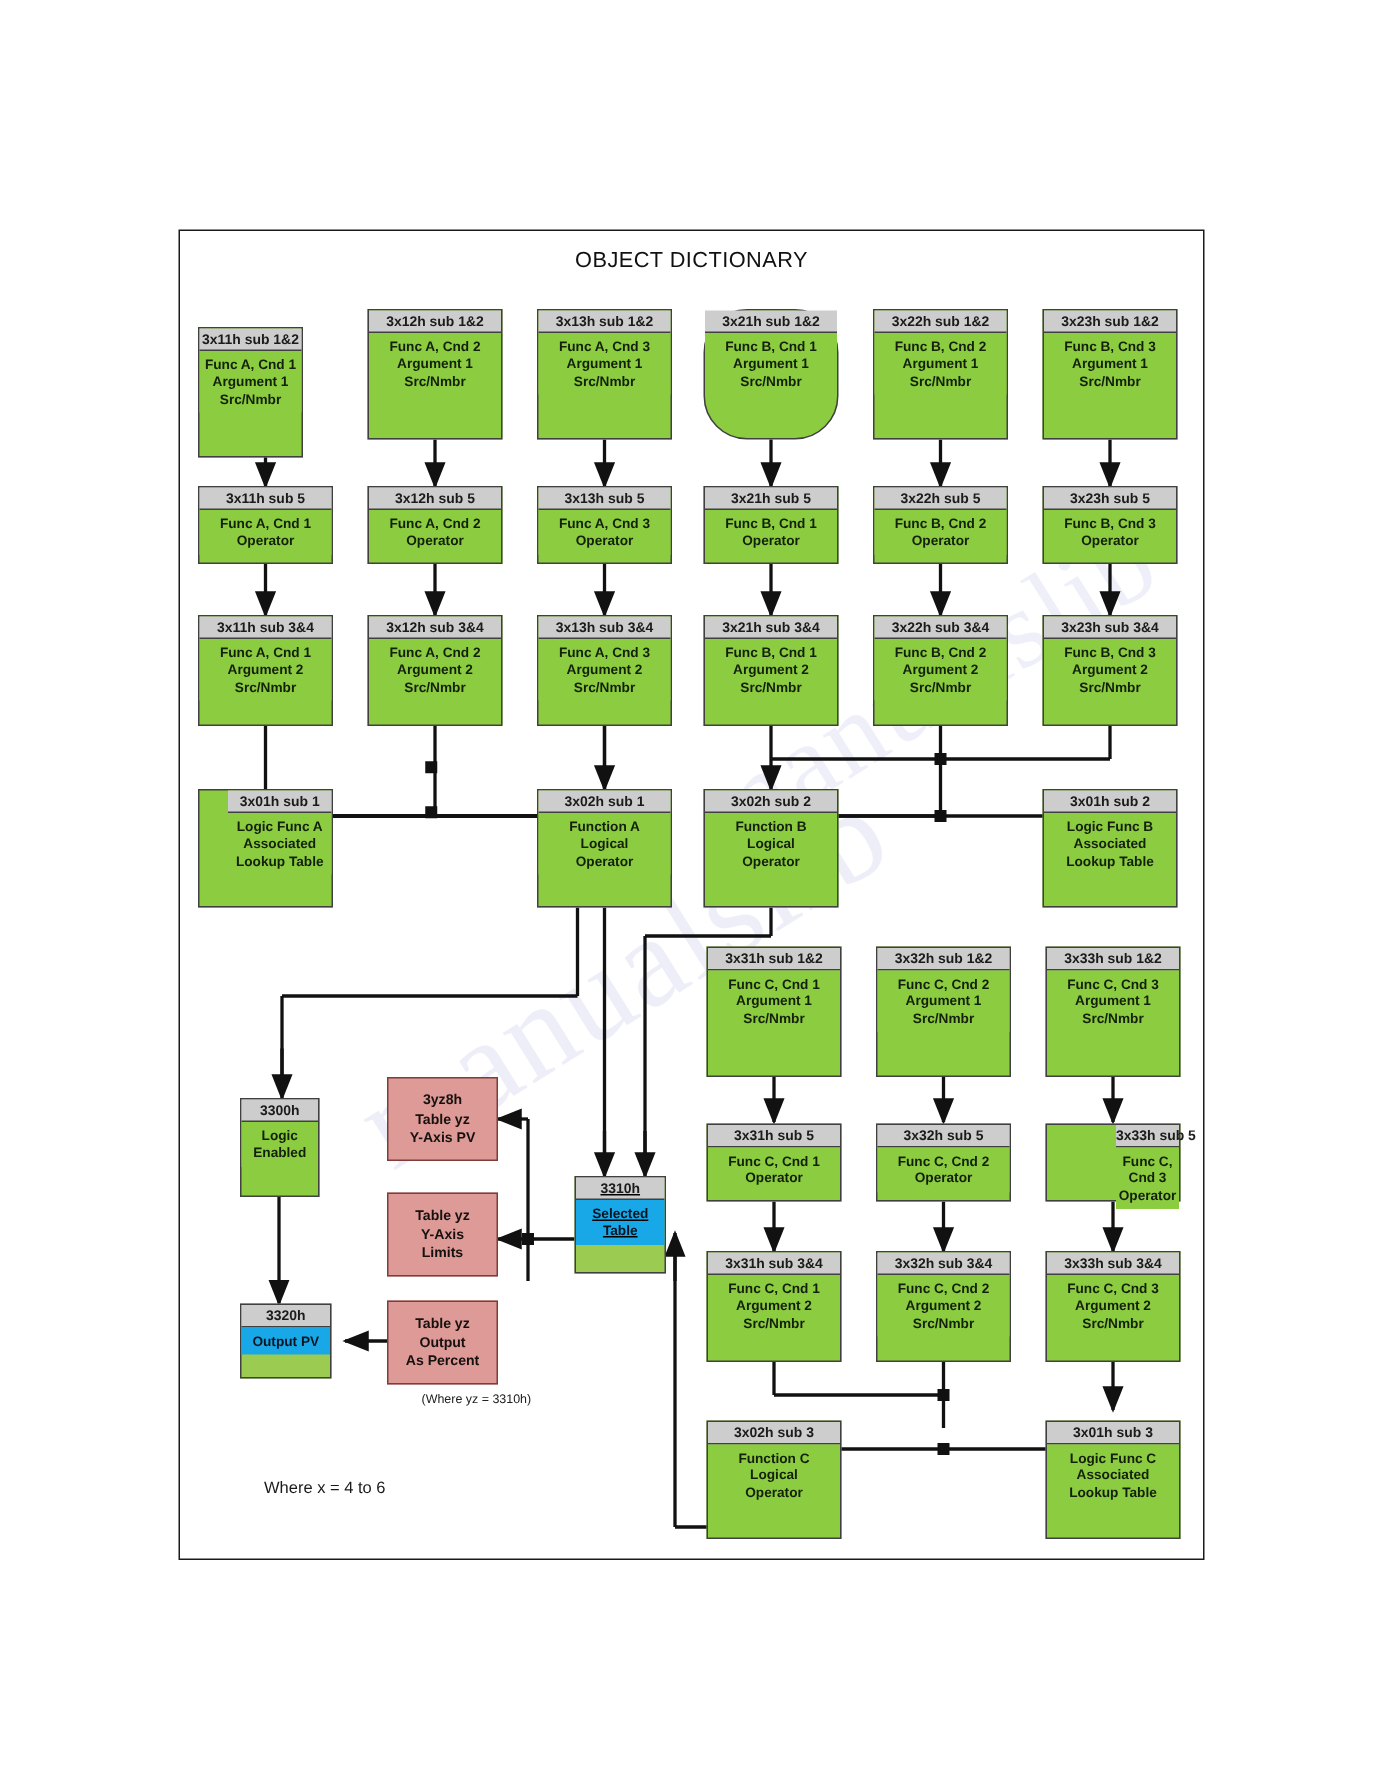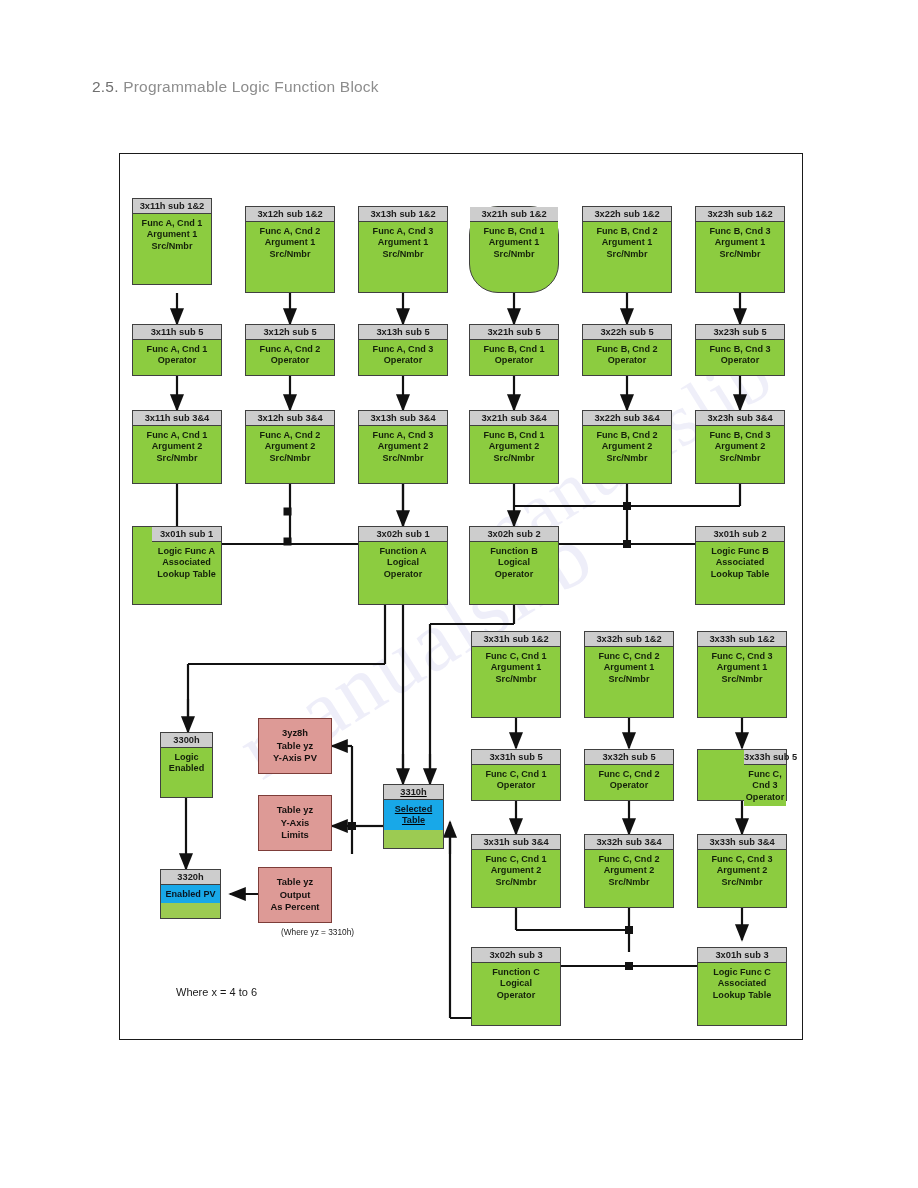--- a/index.html
+++ b/index.html
@@ -56,28 +56,25 @@
   .wm2{position:absolute;left:330px;top:360px;width:520px;height:300px;
       transform:rotate(-32deg);transform-origin:0 0;
       font-family:"Liberation Serif",serif;font-size:74px;color:rgba(120,120,205,0.12);
       white-space:nowrap;pointer-events:none;letter-spacing:2px;}
 </style>
 </head>
 <body>
 
 <div id="page">
 
-  <div class="page-heading">
-    <span class="num">2.5.</span>
-    <span>Programmable Logic Function Block</span>
-  </div>
 
   <div class="frame">
     <div class="diagram">
 
+      <div class="od-title">OBJECT DICTIONARY</div>
 
       <div class="wm">manualslib</div>
       <div class="wm2">manualslib</div>
 
       <svg class="wires" viewBox="0 0 682 885" width="682" height="885">
         <defs>
           <marker id="ah" markerWidth="9" markerHeight="9" refX="7.2" refY="3.2" orient="auto" markerUnits="strokeWidth">
             <path d="M0,0 L8,3.2 L0,6.4 z" fill="#111"></path>
           </marker>
         </defs>
@@ -208,21 +205,21 @@
         <g stroke="#111" stroke-width="2.2" fill="none">
           <path d="M265,451 L265,510"></path>
           <path d="M265,510 L68,510"></path>
           <path d="M68,510 L68,575"></path>
         </g>
         <g stroke="#111" stroke-width="2.2" fill="none" marker-end="url(#ah)">
           <line x1="68" y1="545" x2="68" y2="578"></line>
         </g>
       </svg>
 
-      <div class="node green" style="left:12px;top:44px;width:80px;height:87px;">
+      <div class="node green" style="left:12px;top:64px;width:70px;height:87px;">
         <div class="hdr">3x11h sub 1&amp;2</div>
         <div class="body">Func A, Cnd 1
 Argument 1
 Src/Nmbr</div>
       </div>
       <div class="node green" style="left:125px;top:52px;width:90px;height:87px;">
         <div class="hdr">3x12h sub 1&amp;2</div>
         <div class="body">Func A, Cnd 2
 Argument 1
 Src/Nmbr</div>
@@ -413,21 +410,21 @@
       </div>
 
       <div class="node green" style="left:40px;top:578px;width:53px;height:66px;">
         <div class="hdr">3300h</div>
         <div class="body">Logic
 Enabled</div>
       </div>
 
       <div class="node blue" style="left:40px;top:715px;width:61px;height:50px;">
         <div class="hdr">3320h</div>
-        <div class="body">Enabled PV</div>
+        <div class="body">Output PV</div>
       </div>
 
       <div class="node blue" style="left:263px;top:630px;width:61px;height:65px;text-decoration:underline;">
         <div class="hdr">3310h</div>
         <div class="body">Selected
 Table</div>
       </div>
 
       <div class="plainbox" style="left:138px;top:564px;width:74px;height:56px;">3yz8h
 Table yz

